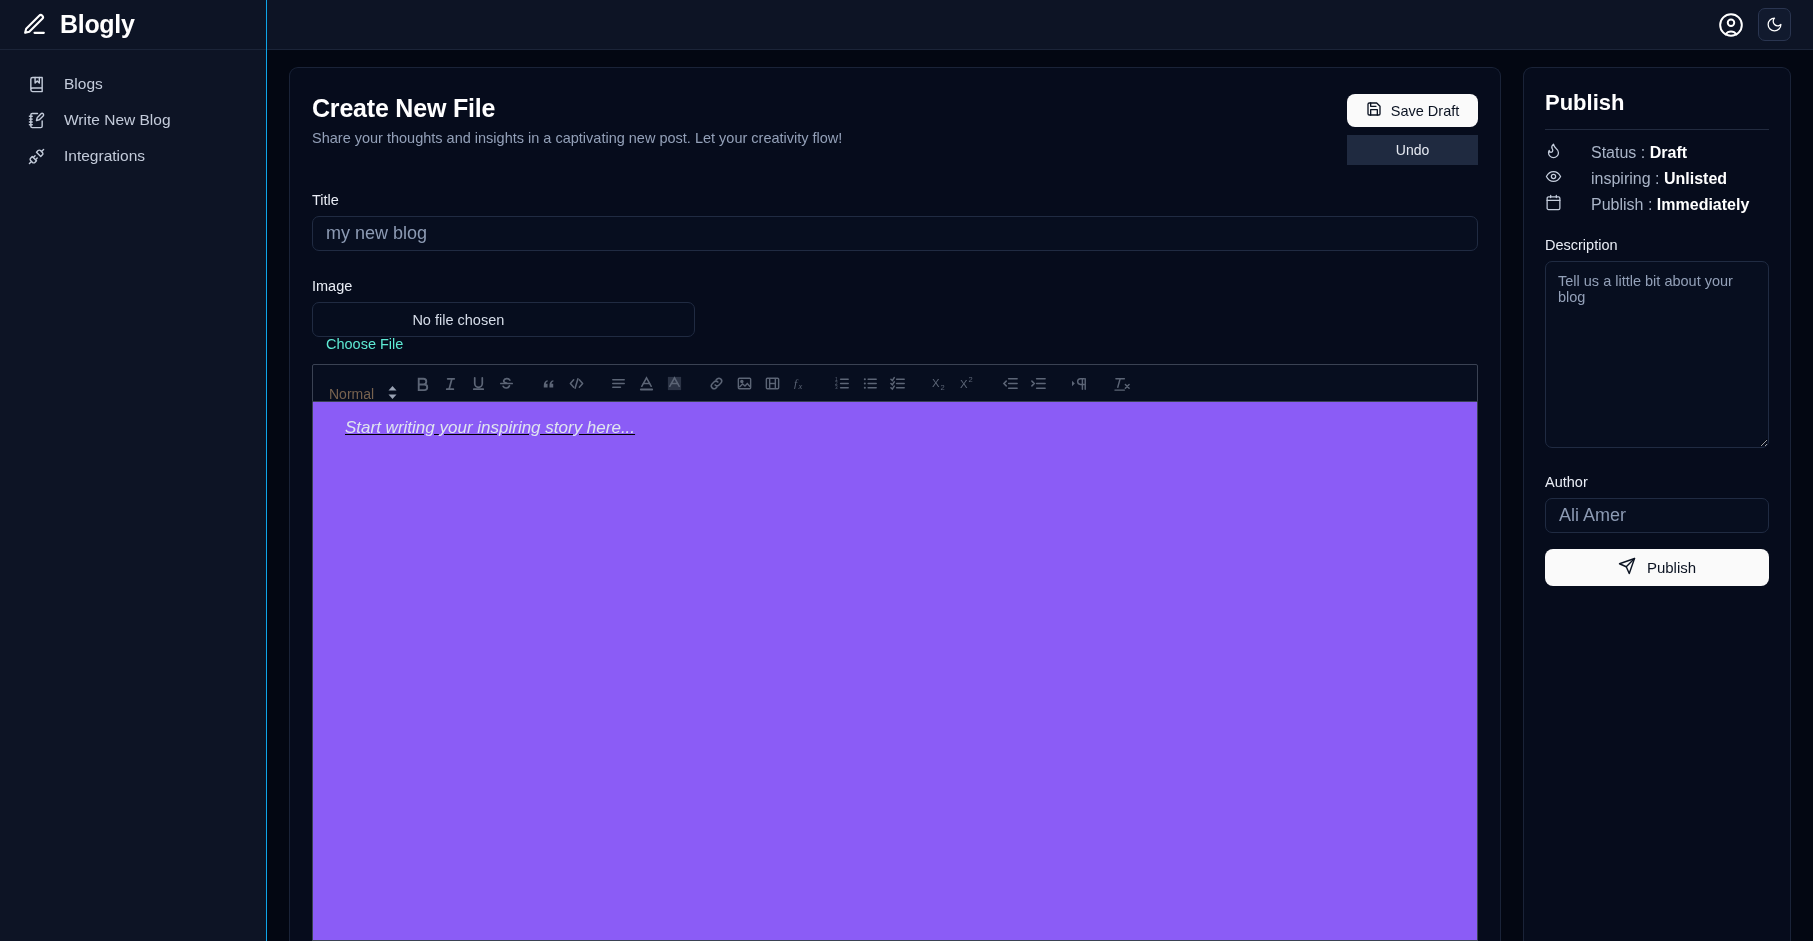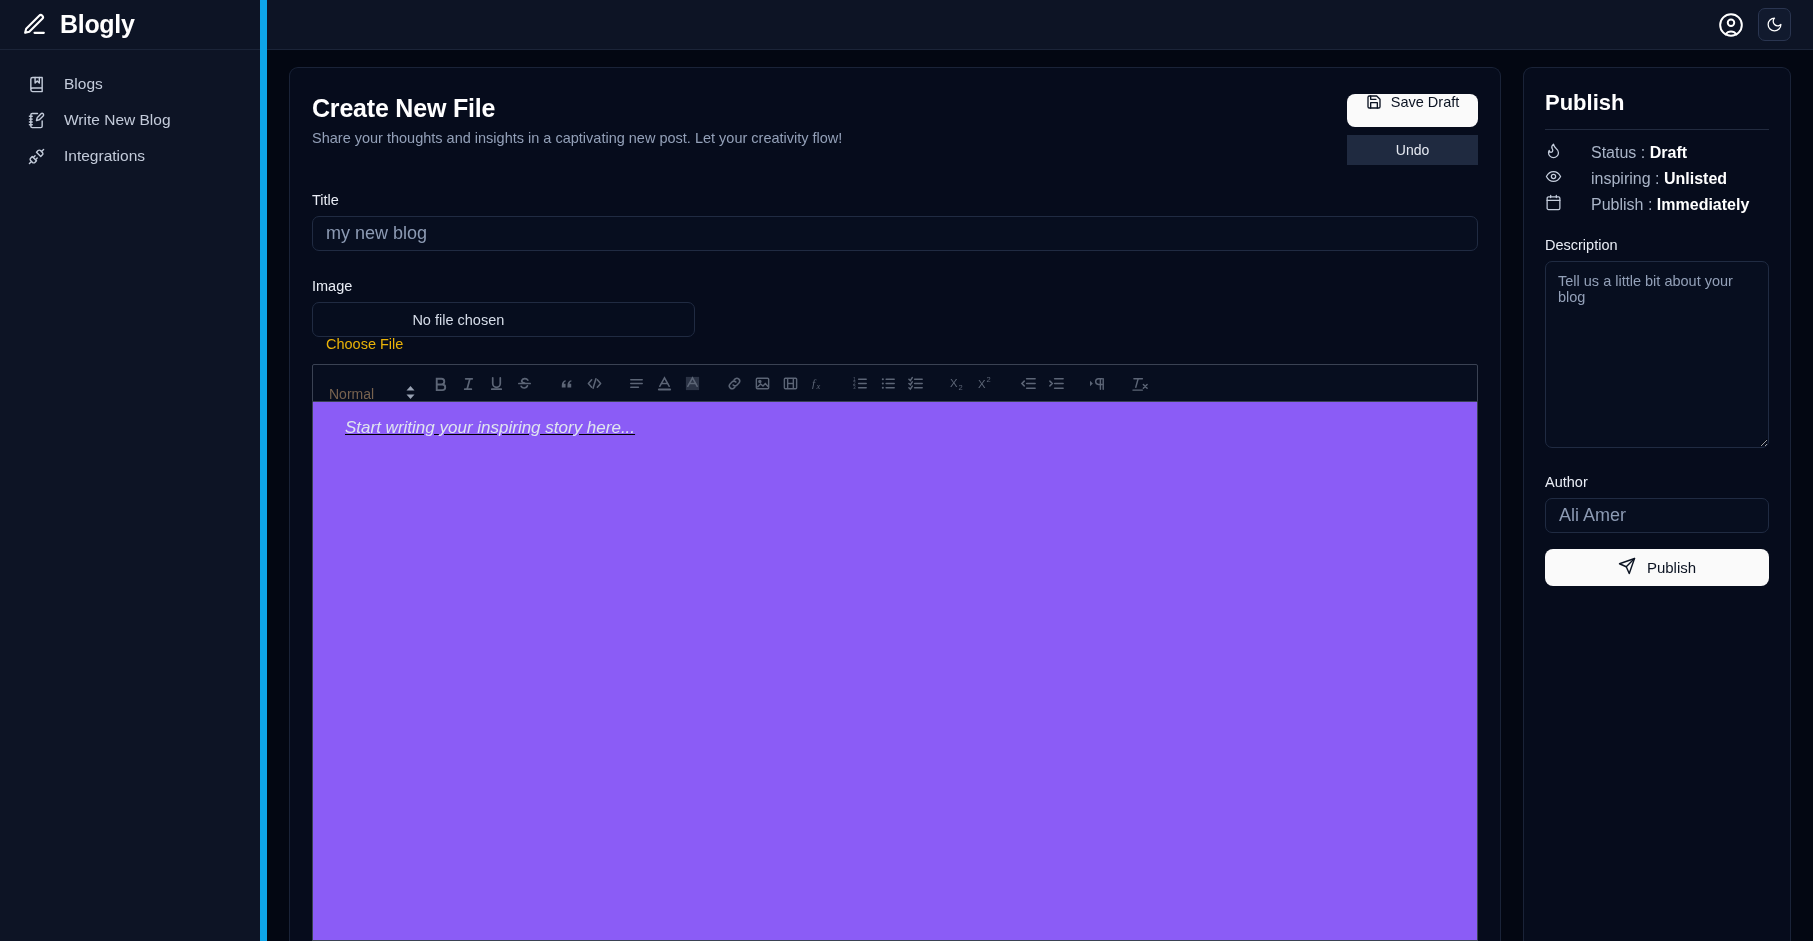--- a/index.html
+++ b/index.html
@@ -8,21 +8,21 @@
     background: #030712;
     font-family: "Liberation Sans", sans-serif;
     overflow: hidden;
   }
   .app { display: flex; width: 1813px; height: 941px; }
 
   
   .sidebar {
     width: 267px; flex: 0 0 267px;
     background: #0d1425;
-    border-right: 7px solid #0ea5e9;
+    border-right: 1px solid #0ea5e9;
     display: flex; flex-direction: column;
   }
   .brand {
     height: 50px; display: flex; align-items: center; gap: 13px;
     padding: 0 22px; border-bottom: 1px solid #1b2438;
   }
   .brand-name { color: #ffffff; font-size: 25px; font-weight: bold; letter-spacing: -0.3px; }
   .nav { padding: 16px 0 0 0; }
   .nav-item {
     display: flex; align-items: center; gap: 19px;
@@ -57,21 +57,21 @@
     border-radius: 9px 9px 0 0;
     padding: 26px 22px 0 22px;
     display: flex; flex-direction: column; min-height: 0;
   }
   .card-head { display: flex; justify-content: space-between; align-items: flex-start; }
   .page-title { color: #ffffff; font-size: 25px; font-weight: bold; letter-spacing: -0.2px; }
   .page-sub { color: #93a0b8; font-size: 14.5px; margin-top: 7px; }
   .head-actions { display: flex; flex-direction: column; gap: 8px; width: 131px; flex: 0 0 131px; }
   .btn-save {
     background: #fafafa; color: #0b1322; border: none; border-radius: 8px;
-    height: 33px; display: flex; align-items: flex-start; justify-content: center; gap: 9px;
+    height: 33px; display: flex; align-items: center; justify-content: center; gap: 9px;
     font-size: 14.5px; font-weight: 500; cursor: pointer;
     font-family: "Liberation Sans", sans-serif;
   }
   .btn-save svg { width: 16px; height: 16px; }
   .btn-undo {
     background: #1f2a40; color: #e6eaf2; border: none; border-radius: 0;
     height: 30px; font-size: 14px; cursor: pointer;
     font-family: "Liberation Sans", sans-serif;
   }
 
@@ -81,32 +81,32 @@
     border: 1px solid #202b42; border-radius: 7px; padding: 0 13px;
     font-size: 18px; font-family: "Liberation Sans", sans-serif; outline: none;
   }
   .text-input::placeholder { color: #8c9ab3; }
   .file-row {
     width: 383px; height: 35px; background: #060d1e;
     border: 1px solid #202b42; border-radius: 7px;
     display: flex; align-items: center; gap: 9px; padding: 0 13px;
     font-size: 14.5px; cursor: pointer;
   }
-  .file-btn-label { color: #eab308; margin-top: 48px; }
+  .file-btn-label { color: #5eead4; margin-top: 48px; }
   .file-name { color: #d6dde9; }
 
   
   .quill { margin-top: 27px; display: flex; flex-direction: column; flex: 1; min-height: 0; }
   .q-toolbar {
     border: 1px solid #3a4253; border-radius: 2px 2px 0 0;
     background: #070e1f; height: 38px;
     display: flex; align-items: center; padding: 0 12px; gap: 0px;
   }
   .q-picker {
-    display: flex; align-items: center; gap: 31px;
+    display: flex; align-items: center; gap: 13px;
     color: #77624f; font-size: 14px; padding: 0 10px 0 4px; cursor: pointer; margin-top: 21px;
   }
   .q-btn {
     width: 28px; height: 26px; display: flex; align-items: center; justify-content: center;
     color: #5c6576; cursor: pointer;
   }
   .q-btn svg { display: block; }
   .q-gap { width: 14px; }
   .q-body {
     border: 1px solid #3a4253; border-top: none; background: #8b5cf6;

